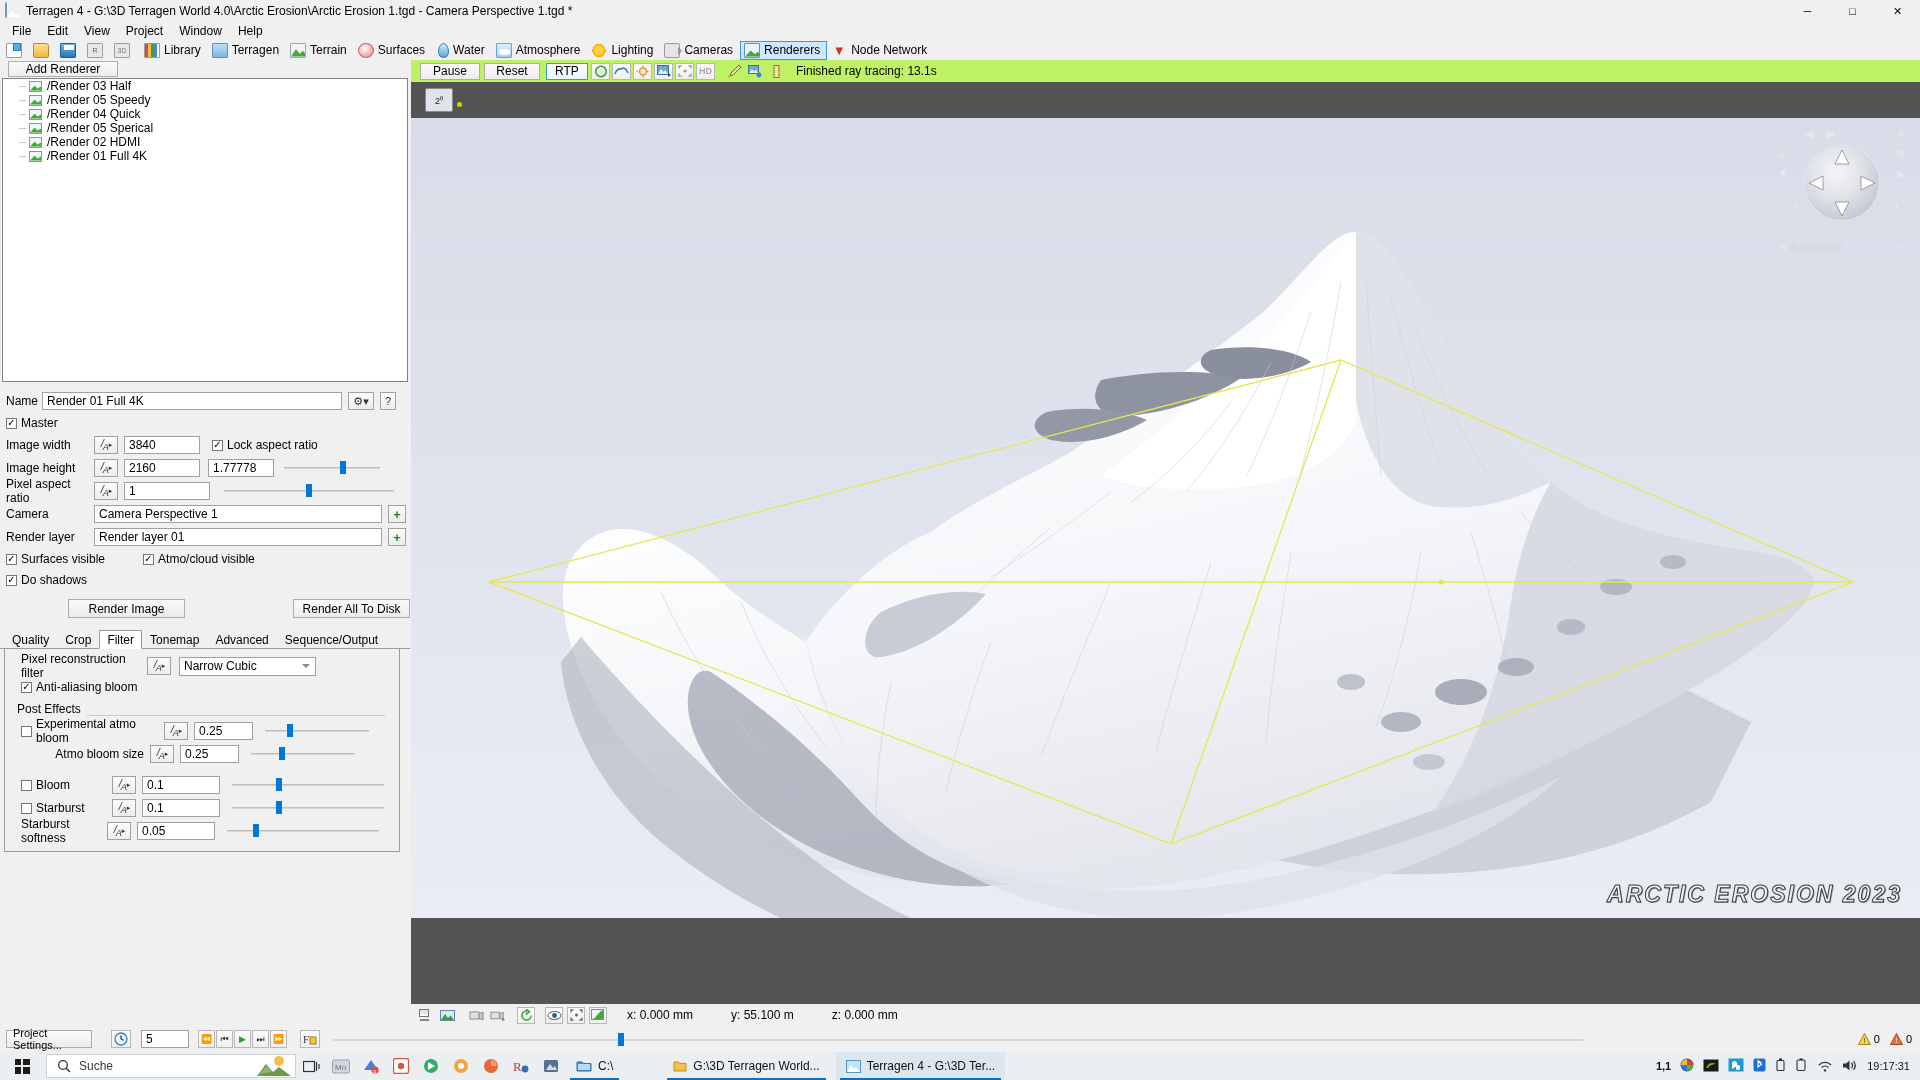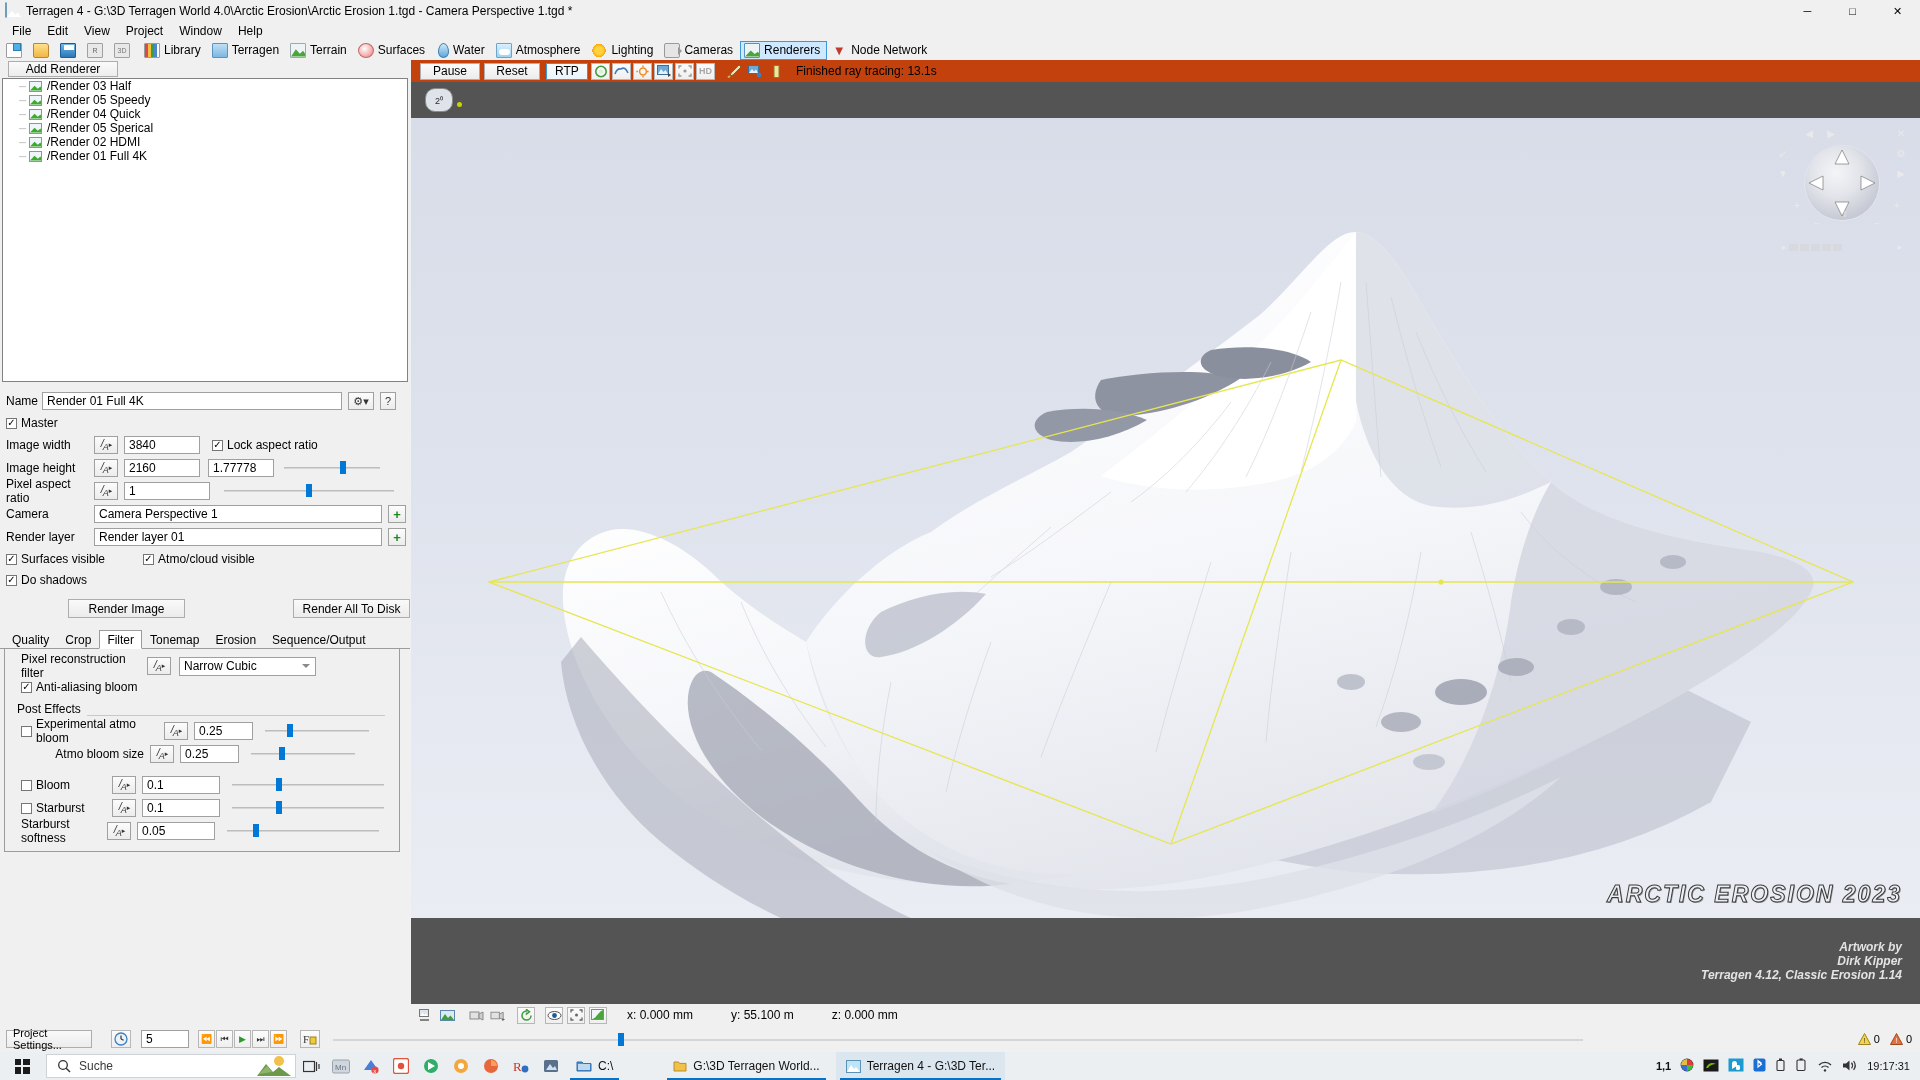--- a/index.html
+++ b/index.html
@@ -98,32 +98,32 @@
 
   .tabs { display:flex; align-items:flex-end; margin-top:11px; padding-left:4px; height:20px; border-bottom:1px solid #9c9c9c; }
   .tab { height:18px; padding:0 7px; font-size:12px; display:flex; align-items:center; color:#000; border:1px solid transparent; border-bottom:none; }
   .tab.sel { background:#fff; border:1px solid #9c9c9c; border-bottom:1px solid #fff; height:19px; margin-bottom:-1px; }
   .tabpanel { border:1px solid #9c9c9c; border-top:none; background:#f0f0f0; width:396px; margin-left:4px; padding-top:6px; padding-bottom:8px; }
   .sel-box { height:19px; border:1px solid #a0a0a0; background:#fff; font-size:12px; display:flex; align-items:center; padding:0 4px; position:relative; }
   .sel-box .caret { position:absolute; right:5px; top:6px; width:0;height:0;border-left:4px solid transparent;border-right:4px solid transparent;border-top:4px solid #8a8a8a; }
   .group-hdr { display:flex; align-items:flex-end; gap:6px; padding-left:12px; margin-top:6px; margin-bottom:4px; }
   .group-hdr .gl { font-size:12px; }
   .group-hdr .line { flex:1; height:1px; background:#c8c8c8; margin-right:14px; }
-  .rendertoolbar { position:absolute; left:411px; top:60px; width:1509px; height:22px; background:#c2410c; display:flex; align-items:center; gap:0; }
+  .rendertoolbar { position:absolute; left:411px; top:60px; width:1509px; height:22px; background:#bef264; display:flex; align-items:center; gap:0; }
   .rtbtn { height:17px; border:1px solid #adadad; background:linear-gradient(#fbfbfb,#ececec); font-size:12px; display:flex; align-items:center; justify-content:center; padding:0 10px; }
   .rtbtn.rtp { border:1px solid #3c99d9; background:linear-gradient(#fbfbfb,#e9f4fd); padding:0 8px; }
   .rticon { width:19px; height:17px; border:1px solid #b7b7b7; background:linear-gradient(#fcfcfc,#efefef); display:flex; align-items:center; justify-content:center; position:relative; }
   .rticon.plain { border-color:transparent; background:transparent; }
   .status-txt { font-size:12px; color:#000; margin-left:10px; }
 
   .viewport { position:absolute; left:411px; top:82px; width:1509px; height:922px; background:#555; overflow:hidden; }
   .sky { position:absolute; left:0; top:0; width:1509px; height:922px; background:linear-gradient(#d8dce8 0%, #dfe3ed 45%, #e6e9f1 70%, #eceef4 100%); }
   .vp-topbar { position:absolute; left:0; top:0; width:1509px; height:36px; background:#545454; }
   .vp-botbar { position:absolute; left:0; bottom:0; width:1509px; height:86px; background:#545454; }
-  .vp-badge { position:absolute; left:14px; top:6px; width:28px; height:24px; background:#dfe3ea; border:1px solid #8a8a8a; border-radius:10px; display:flex;align-items:center;justify-content:center; font-size:9px; color:#2a2a2a; }
+  .vp-badge { position:absolute; left:14px; top:6px; width:28px; height:24px; background:#dfe3ea; border:1px solid #8a8a8a; border-radius:2px; display:flex;align-items:center;justify-content:center; font-size:9px; color:#2a2a2a; }
   .vp-dot { position:absolute; left:46px; top:20px; width:5px; height:5px; background:#c9d400; border-radius:50%; }
 
   .terrain-svg { position:absolute; left:0; top:0; }
 
   .watermark { position:absolute; right:18px; bottom:96px; font-family:"Liberation Sans", sans-serif; font-style:italic; font-weight:bold; font-size:23px; letter-spacing:2px;
     color:#eceef4; -webkit-text-stroke:1px #3a3a3a; text-shadow:1px 1px 0 rgba(60,60,60,.45); white-space:nowrap; }
   .credits { position:absolute; right:18px; bottom:22px; text-align:right; font-style:italic; font-weight:bold; font-size:12px; color:#e3e3e3; line-height:14px; white-space:nowrap; }
 
   
   .gizmo { position:absolute; right:8px; top:42px; width:140px; height:130px; }
@@ -373,21 +373,21 @@
       <div class="btnrow" style="padding-left:6px">
         <span class="pbtn" style="width:130px;margin-left:62px">Render Image</span>
         <span class="pbtn" style="width:130px;margin-left:92px">Render All To Disk</span>
       </div>
 
       <div class="tabs">
         <span class="tab">Quality</span>
         <span class="tab">Crop</span>
         <span class="tab sel">Filter</span>
         <span class="tab">Tonemap</span>
-        <span class="tab">Erosion</span>
+        <span class="tab">Advanced</span>
         <span class="tab">Sequence/Output</span>
       </div>
 
       <div class="tabpanel">
         <div class="row">
           <span class="lbl" style="width:136px;padding-left:10px">Pixel reconstruction filter</span>
           <span class="fnbtn">
               <span class="fa">/<sub>A</sub></span>
               <span class="ar">▸</span>
             </span>
@@ -676,25 +676,20 @@
       </g>
       <circle cx="1030" cy="500" r="2.6" fill="#e6e651"></circle>
     </svg>
 
     <div class="vp-topbar"></div>
     <div class="vp-badge">2⁰</div>
     <div class="vp-dot"></div>
     <div class="vp-botbar"></div>
 
     <div class="watermark">ARCTIC EROSION 2023</div>
-    <div class="credits">
-      <div>Artwork by</div>
-      <div>Dirk Kipper</div>
-      <div>Terragen 4.12, Classic Erosion 1.14</div>
-    </div>
 
     <div class="gizmo">
       <div class="gz-btn" style="left:30px;top:2px">◀</div>
       <div class="gz-btn" style="left:52px;top:2px">▶</div>
       <div class="gz-btn" style="left:122px;top:2px">✕</div>
       <div class="gz-btn" style="left:122px;top:22px">⚙</div>
       <div class="gz-btn" style="left:122px;top:42px">▶</div>
       <div class="gz-btn" style="left:4px;top:22px">↙</div>
       <div class="gz-btn" style="left:4px;top:42px">▼</div>
       <div class="gz-ball"></div>

